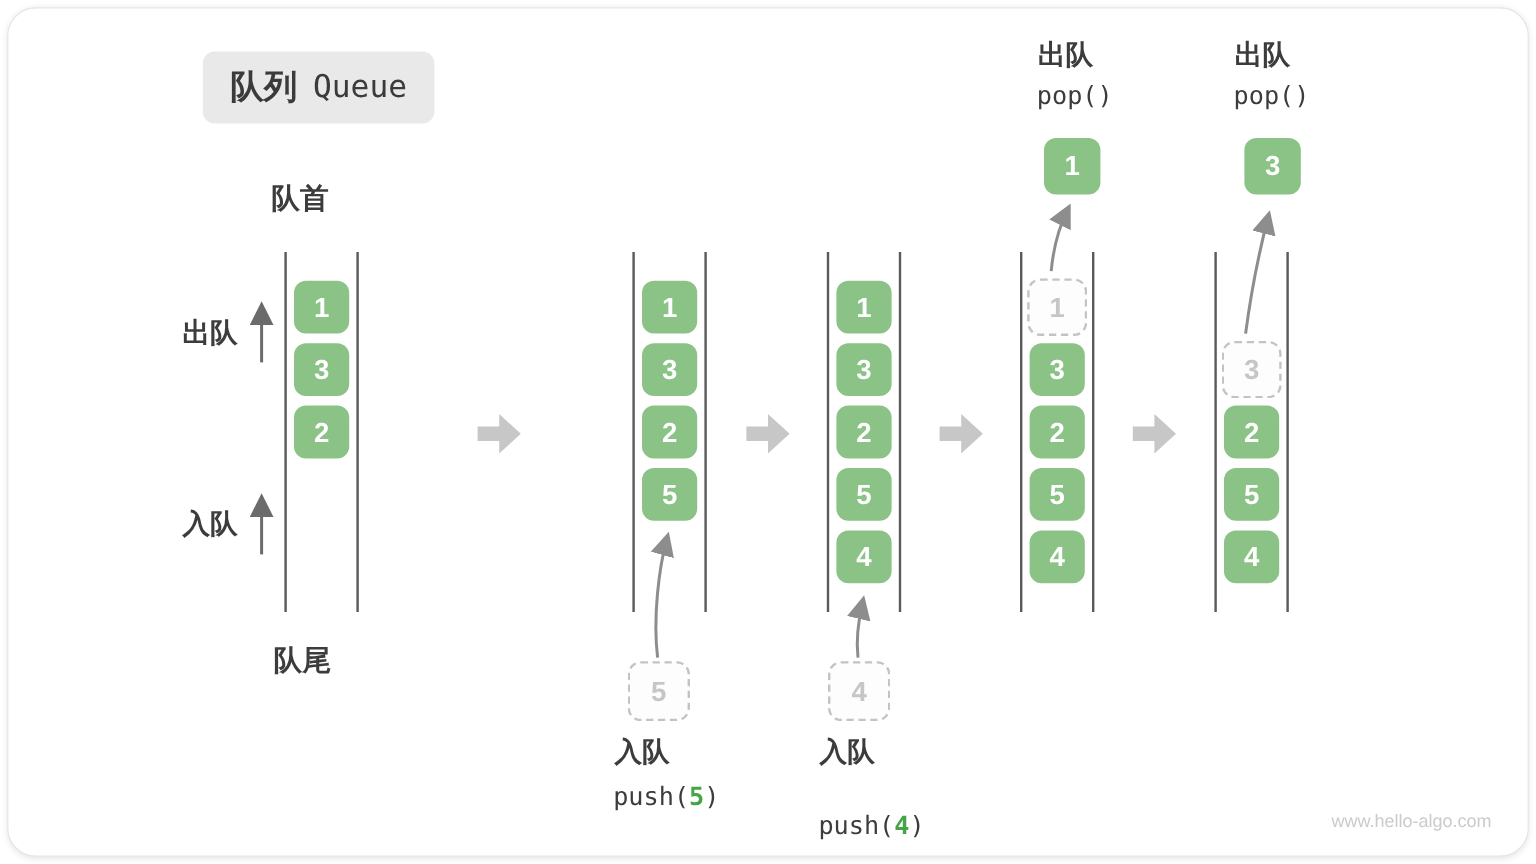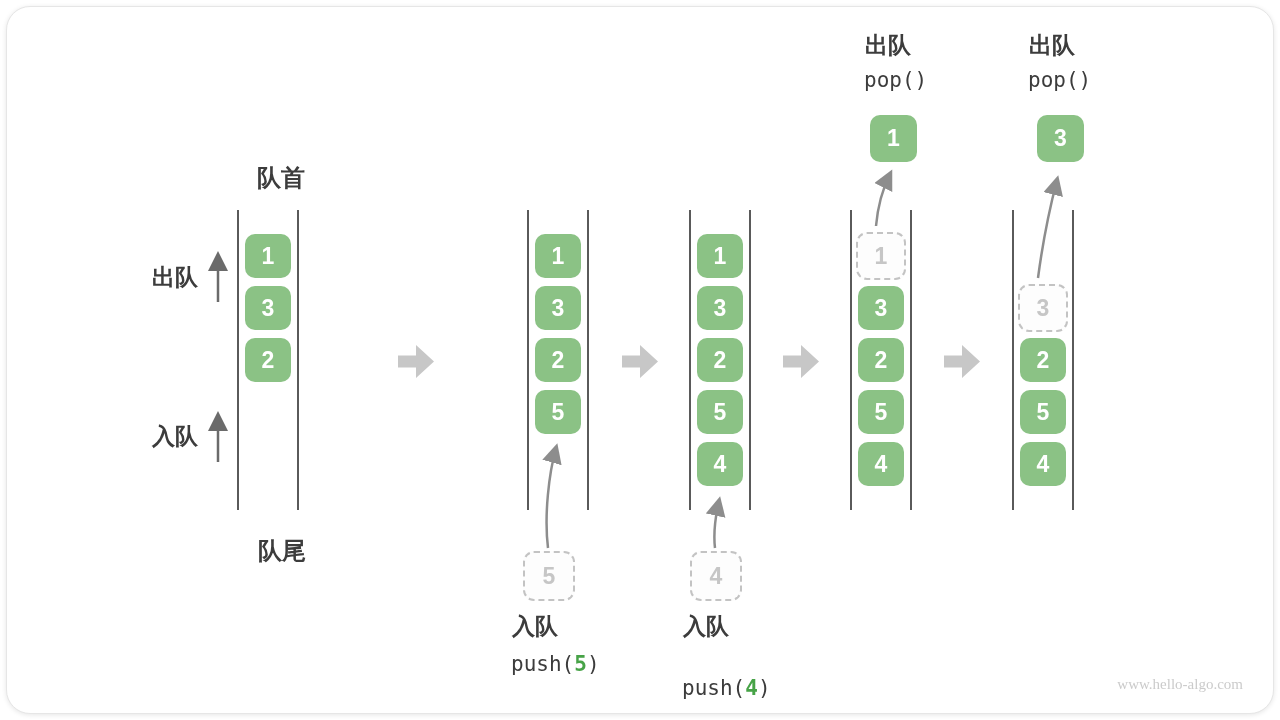--- a/index.html
+++ b/index.html
@@ -19,29 +19,33 @@
         color:#fff;font-size:23px;font-weight:700;display:flex;align-items:center;justify-content:center;}
   .tile.pop-out{width:47px;height:47px;}
   .ghost{width:46px;height:44px;border-radius:11px;background:#fdfdfd;border:2px dashed #c3c3c3;
          color:var(--ghost_gray,#c6c6c6);font-size:23px;font-weight:700;
          display:flex;align-items:center;justify-content:center;}
   
   .cjk{font-weight:700;font-size:23px;color:var(--label_dark,#3c3c3c);line-height:28px;}
   .cjk.big{font-size:24px;}
   .code{font-family:"DejaVu Sans Mono",monospace;font-size:21px;color:var(--label_dark,#3c3c3c);line-height:28px;}
   .code .arg{color:var(--arg_green,#47a347);font-weight:700;}
-  .watermark{font-family:Liberation Serif, serif;font-size:15px;color:#cbcbcb;}
+  .watermark{font-family:Liberation Sans, sans-serif;font-size:15px;color:#cbcbcb;}
   svg.overlay{position:absolute;left:0;top:0;pointer-events:none;}
 </style>
 </head>
 <body>
 
 <div id="stage">
   <div id="card"></div>
 
+  <div class="abs title-box">
+    <span class="title-zh">队列</span>
+    <span class="title-en">Queue</span>
+  </div>
 
   <svg class="overlay" width="1280" height="720" viewBox="0 0 1280 720">
     <defs>
       <marker id="ah-dark" markerWidth="9" markerHeight="9" refX="6" refY="4" orient="auto">
         <path d="M0,0 L8,4 L0,8 z" fill="#6b6b6b"></path>
       </marker>
       <marker id="ah-gray" markerWidth="9" markerHeight="9" refX="6" refY="4" orient="auto">
         <path d="M0,0 L8,4 L0,8 z" fill="#8d8d8d"></path>
       </marker>
     </defs>
@@ -53,22 +57,22 @@
     <path d="M715,548 C713,531 716,514 719,501" stroke="#8d8d8d" stroke-width="2.5" fill="none" marker-end="url(#ah-gray)"></path>
     <path d="M876,226 C878,204 883,188 890,174" stroke="#8d8d8d" stroke-width="2.5" fill="none" marker-end="url(#ah-gray)"></path>
     <path d="M1038,278 C1043,240 1050,207 1057,180" stroke="#8d8d8d" stroke-width="2.5" fill="none" marker-end="url(#ah-gray)"></path>
 
     <polygon points="398,355.5 416,355.5 416,345 434,361.5 416,378 416,367.5 398,367.5" fill="#c7c7c7"></polygon>
     <polygon points="622,355.5 640,355.5 640,345 658,361.5 640,378 640,367.5 622,367.5" fill="#c7c7c7"></polygon>
     <polygon points="783,355.5 801,355.5 801,345 819,361.5 801,378 801,367.5 783,367.5" fill="#c7c7c7"></polygon>
     <polygon points="944,355.5 962,355.5 962,345 980,361.5 962,378 962,367.5 944,367.5" fill="#c7c7c7"></polygon>
   </svg>
 
-  <div class="abs cjk big" style="left:195px;top:164px;width:110px;">队首</div>
-  <div class="abs cjk big" style="left:196px;top:537px;width:110px;text-align:right;">队尾</div>
+  <div class="abs cjk big" style="left:195px;top:152px;width:110px;text-align:center;">队首</div>
+  <div class="abs cjk big" style="left:228px;top:537px;width:110px;text-align:left;">队尾</div>
   <div class="abs cjk" style="left:152px;top:263px;">出队</div>
   <div class="abs cjk" style="left:152px;top:422px;">入队</div>
 
   <div class="abs rail" style="left:237px;"></div>
   <div class="abs rail" style="left:297px;"></div>
 
   <div class="abs rail" style="left:527px;"></div>
   <div class="abs rail" style="left:587px;"></div>
 
   <div class="abs rail" style="left:689px;"></div>

